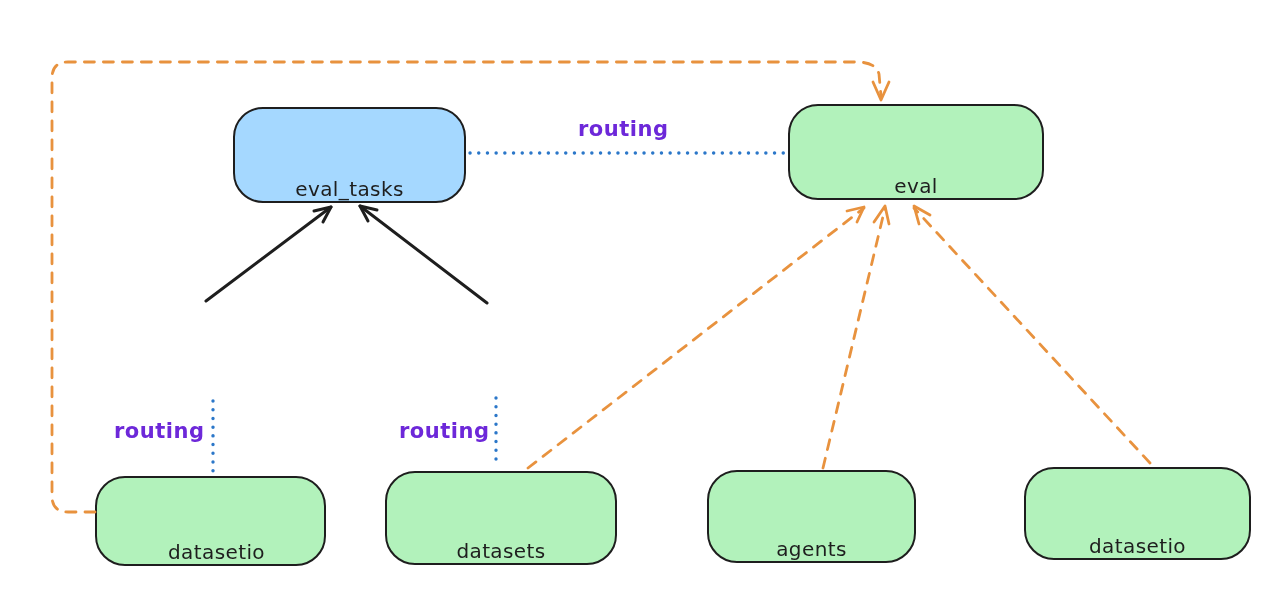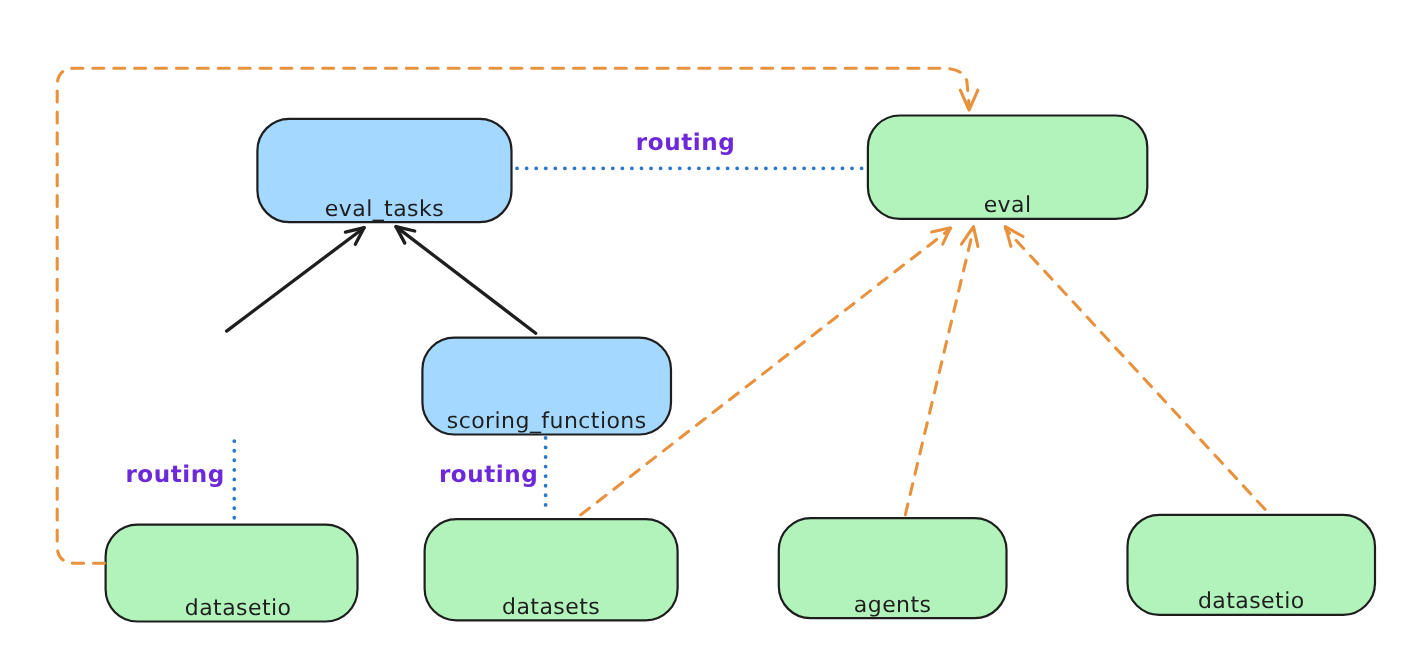--- a/index.html
+++ b/index.html
@@ -106,23 +106,20 @@
 
   <div class="node node-blue n-eval-tasks">
     <span>eval_tasks</span>
   </div>
 
   <div class="node node-green n-eval">
     <span>eval</span>
   </div>
 
 
-  <div class="node node-blue n-scoring-functions">
-    <span>scoring_functions</span>
-  </div>
 
   <div class="node node-green n-datasetio">
     <span>datasetio</span>
   </div>
 
   <div class="node node-green n-scoring">
     <span>datasets</span>
   </div>
 
   <div class="node node-green n-agents">

